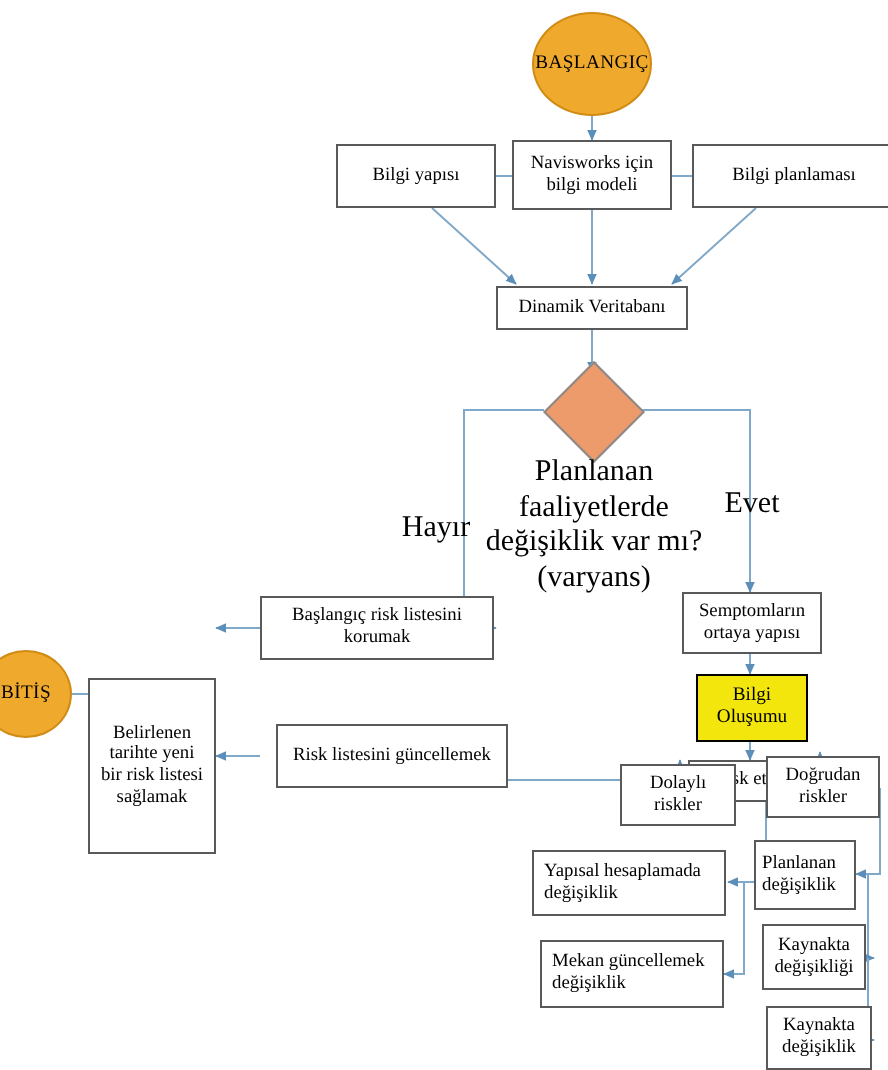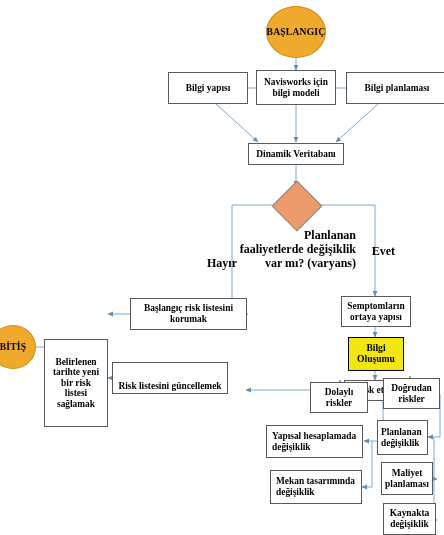--- a/index.html
+++ b/index.html
@@ -7,21 +7,20 @@
     padding: 0;
     background: #ffffff;
   }
   #canvas {
     position: relative;
     width: 444px;
     height: 535px;
     background: #ffffff;
     font-family: "Liberation Serif", "DejaVu Serif", serif;
     overflow: hidden;
-    font-weight: bold;
   }
   #wires {
     position: absolute;
     left: 0;
     top: 0;
     width: 444px;
     height: 535px;
     pointer-events: none;
   }
   .node {
@@ -52,23 +51,23 @@
     z-index: 2;
   }
   .diamond {
     position: absolute;
     background: #ED9B6B;
     border: 1px solid #8a8a8a;
     transform: rotate(45deg);
   }
   .freetext {
     position: absolute;
-    font-size: 12px;
+    font-size: 15px;
     color: #000000;
-    text-align: right;
+    text-align: center;
     line-height: 1.18;
     z-index: 3;
   }
   .yellowbox {
     border: 1.2px solid #000000;
     background: #F2E60D;
     font-size: 9.6px;
   }
 </style>
 </head>
@@ -171,53 +170,53 @@
   </div>
 
   <div class="node box" style="left:344px; top:380px; width:66px; height:21px;">
     <span>Risk etkisi</span>
   </div>
 
   <div class="node box" style="left:130px; top:298px; width:117px; height:32px;">
     <span>Başlangıç risk listesini korumak</span>
   </div>
 
-  <div class="node box" style="left:112px; top:362px; width:116px; height:32px;align-items:flex-end;">
+  <div class="node box" style="left:138px; top:362px; width:116px; height:32px;">
     <span>Risk listesini güncellemek</span>
   </div>
 
   <div class="node box" style="left:44px; top:303px; width:64px; height:88px; padding:2px 4px;margin-top:36px;">
     <span>Belirlenen tarihte yeni bir risk listesi sağlamak</span>
   </div>
 
   <div class="node oval" style="left:-10px; top:325px; width:46px; height:44px;">
     <span>BİTİŞ</span>
   </div>
 
   <div class="node box" style="left:310px; top:382px; width:58px; height:31px;">
     <span>Dolaylı riskler</span>
   </div>
 
   <div class="node box" style="left:266px; top:425px; width:97px; height:33px; justify-content:flex-start; text-align:left; padding-left:5px;">
     <span>Yapısal hesaplamada değişiklik</span>
   </div>
 
   <div class="node box" style="left:270px; top:470px; width:92px; height:34px; justify-content:flex-start; text-align:left; padding-left:5px;">
-    <span>Mekan tasarımında değişiklik</span>
+    <span>Mekan güncellemek değişiklik</span>
   </div>
 
   <div class="node box" style="left:383px; top:378px; width:57px; height:31px;">
     <span>Doğrudan riskler</span>
   </div>
 
   <div class="node box" style="left:377px; top:420px; width:51px; height:35px; justify-content:flex-start; text-align:left; padding-left:3px;">
     <span>Planlanan değişiklik</span>
   </div>
 
   <div class="node box" style="left:381px; top:462px; width:52px; height:33px;">
-    <span>Maliyet planlaması</span>
+    <span>Kaynakta değişikliği</span>
   </div>
 
   <div class="node box" style="left:383px; top:503px; width:53px; height:32px;">
     <span>Kaynakta değişiklik</span>
   </div>
 
 </div>
 
 </body></html>

